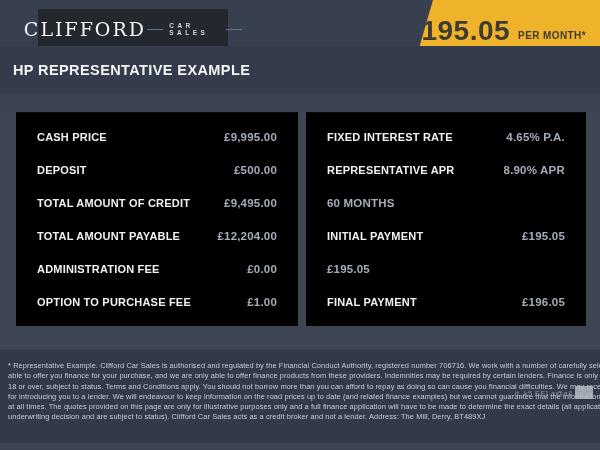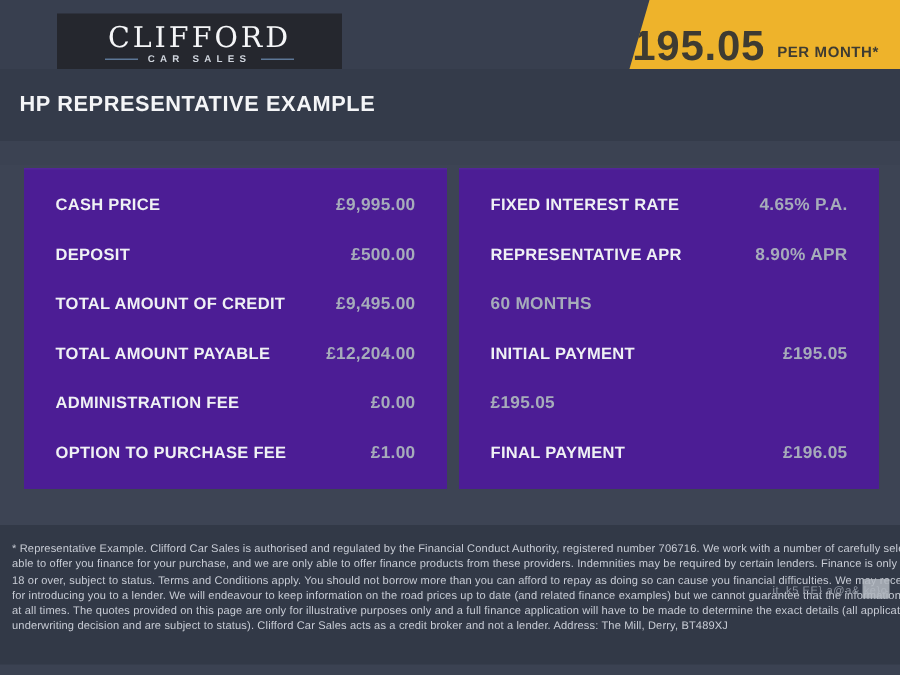--- a/index.html
+++ b/index.html
@@ -7,21 +7,21 @@
     width:600px;height:450px;
     background:#3b4252;
     font-family:"Liberation Sans", sans-serif;
     position:relative;overflow:hidden;
     -webkit-font-smoothing:antialiased;
   }
   
   .header{position:absolute;left:0;top:0;width:600px;height:62px;background:#383f4f;}
   .logo-box{
     position:absolute;left:38px;top:9px;width:190px;height:40px;
-    background:#25272e;display:flex;flex-direction:column;
+    background:#25272e;display:flex;flex-direction:row;
     align-items:center;justify-content:center;gap:1px;
   }
   .logo-title{
     font-family:"DejaVu Serif", serif;
     color:#f5f6f8;font-size:19px;letter-spacing:2px;line-height:1;
   }
   .logo-sub{display:flex;align-items:center;gap:6px;}
   .logo-sub .dash{width:22px;height:1px;background:#5d7796;}
   .logo-sub .sub-text{
     color:#cfd4dc;font-size:6.5px;letter-spacing:3.5px;font-weight:bold;
@@ -40,21 +40,21 @@
     position:absolute;left:0;top:46px;width:600px;height:48px;
     background:#343b4a;display:flex;align-items:center;
   }
   .title-band .title{
     color:#f4f5f7;font-size:14.5px;font-weight:bold;letter-spacing:0.4px;
     padding-left:13px;
   }
   
   .main{position:absolute;left:0;top:110px;width:600px;height:240px;background:#3d4454;}
   .panel{
-    position:absolute;top:2px;height:214px;background:#4c1d95;
+    position:absolute;top:2px;height:214px;background:#000000;
     box-shadow:inset 0 1px 0 rgba(255,255,255,0.04);
     display:flex;flex-direction:column;justify-content:center;
     box-sizing:border-box;padding:4px 0;
   }
   .panel.left{left:16px;width:282px;}
   .panel.right{left:306px;width:280px;}
   .row{
     height:33px;display:flex;align-items:center;justify-content:space-between;
     padding:0 21px;
   }

